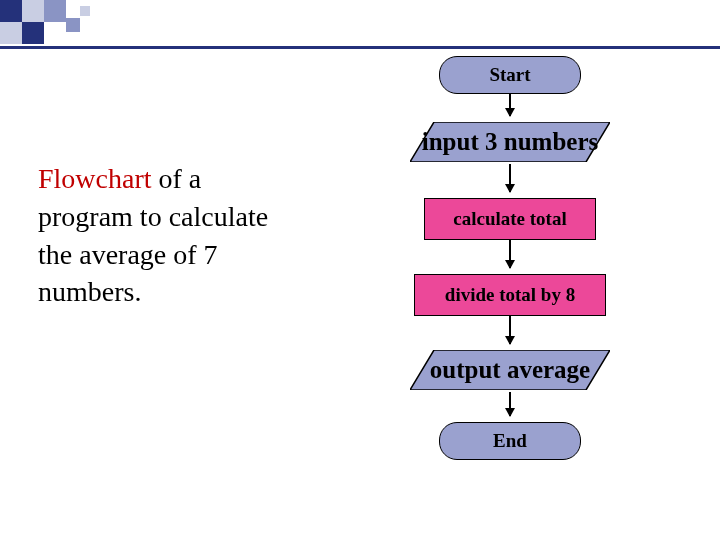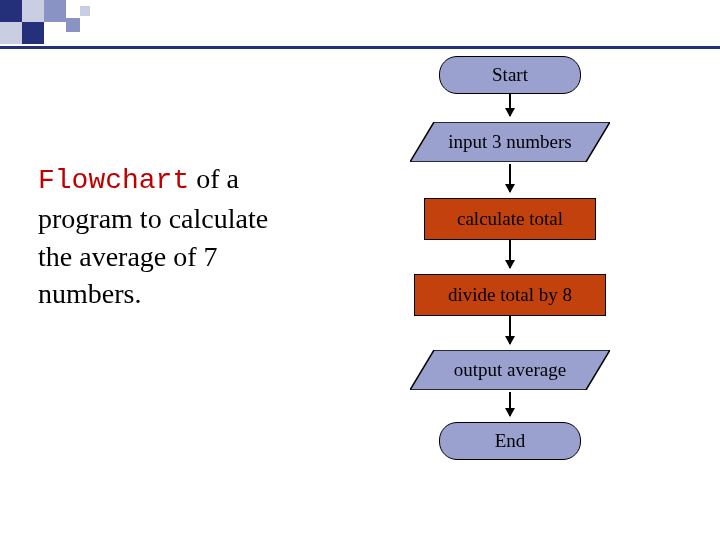--- a/index.html
+++ b/index.html
@@ -7,28 +7,28 @@
   .deco div{position:absolute}
   .d1{left:0;top:0;width:22px;height:22px;background:#24317a}
   .d2{left:22px;top:0;width:22px;height:22px;background:#c9cee3}
   .d3{left:44px;top:0;width:22px;height:22px;background:#8a94c4}
   .d4{left:0;top:22px;width:22px;height:22px;background:#c9cee3}
   .d5{left:22px;top:22px;width:22px;height:22px;background:#24317a}
   .d6{left:66px;top:18px;width:14px;height:14px;background:#8a94c4}
   .d7{left:80px;top:6px;width:10px;height:10px;background:#c9cee3}
   .hr{position:absolute;left:0;top:46px;width:720px;height:3px;background:#24317a}
   .desc{position:absolute;left:38px;top:160px;width:260px;font-size:28px;line-height:1.35;color:#000}
-  .desc .hl{color:#c00000;font-family:Liberation Mono, monospace}
+  .desc .hl{color:#c00000;font-family:Liberation Serif, serif}
   .flow{position:absolute;left:320px;top:56px;width:380px;height:480px}
-  .node{position:absolute;left:50%;transform:translateX(-50%);font-weight:normal;font-size:19px;text-align:center;display:flex;align-items:center;justify-content:center}
+  .node{position:absolute;left:50%;transform:translateX(-50%);font-weight:bold;font-size:19px;text-align:center;display:flex;align-items:center;justify-content:center}
   .term{width:140px;height:36px;background:#9aa1cf;border:1.5px solid #000;border-radius:18px}
-  .proc{width:170px;height:40px;background:#c2410c;border:1.5px solid #000}
+  .proc{width:170px;height:40px;background:#ec4899;border:1.5px solid #000}
   .io{width:200px;height:40px;position:absolute;left:50%;transform:translateX(-50%)}
   .io svg{position:absolute;inset:0}
-  .io span{position:relative;z-index:1;display:flex;width:100%;height:100%;align-items:center;justify-content:center;font-weight:normal;font-size:19px}
+  .io span{position:relative;z-index:1;display:flex;width:100%;height:100%;align-items:center;justify-content:center;font-weight:bold;font-size:25px}
   .arrow{position:absolute;left:50%;transform:translateX(-50%);width:2px;background:#000}
   .arrow::after{content:"";position:absolute;bottom:-1px;left:50%;transform:translateX(-50%);border-left:5px solid transparent;border-right:5px solid transparent;border-top:9px solid #000}
 </style>
 </head>
 <body>
 
 <div class="deco">
   <div class="d1"></div>
     <div class="d2"></div>
     <div class="d3"></div>

